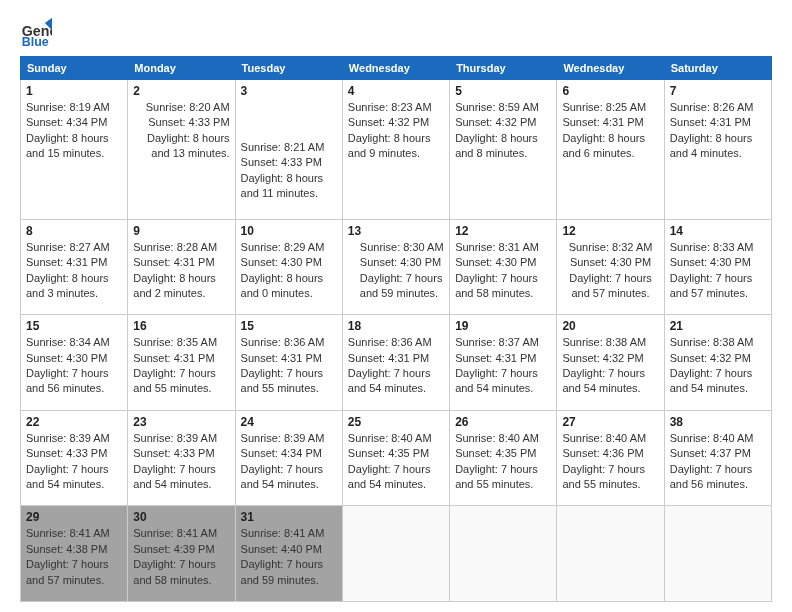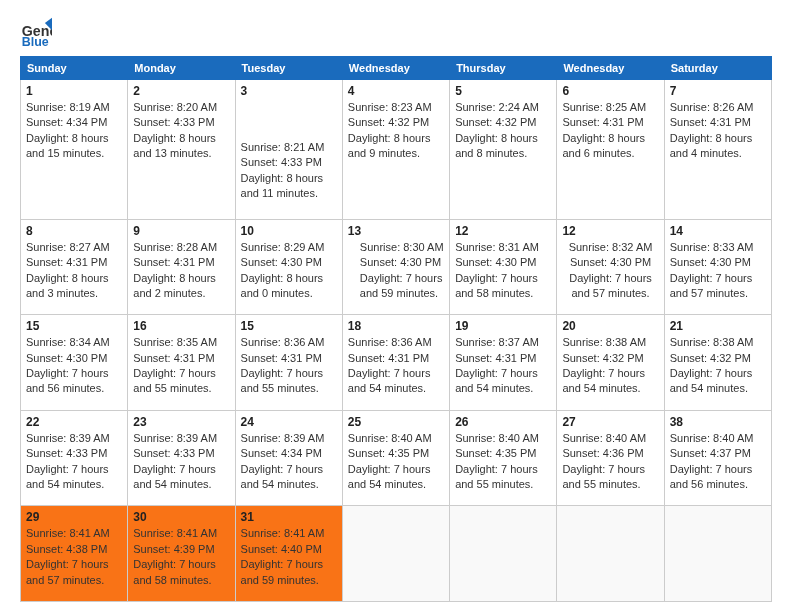--- a/index.html
+++ b/index.html
@@ -62,21 +62,21 @@
       border: 1px solid #1a6bbd;
     }
     .calendar td {
       border: 1px solid #ccc;
       vertical-align: top;
       padding: 4px 5px;
       width: calc(100% / 7);
       background: #fff;
     }
     .calendar tr:last-child td {
-      background: #f97316;
+      background: #a3a3a3;
     }
     .day-num {
       font-size: 12px;
       font-weight: bold;
       color: #222;
       display: block;
       margin-bottom: 2px;
     }
     .day-info {
       color: #333;
@@ -128,42 +128,42 @@
         <tr class="week-row">
           <td>
             <span class="day-num">1</span>
             <div class="day-info" style="white-space: pre-line;">Sunrise: 8:19 AM
 Sunset: 4:34 PM
 Daylight: 8 hours
 and 15 minutes.</div>
           </td>
           <td>
             <span class="day-num">2</span>
-            <div class="day-info" style="white-space: pre-line;">Sunrise: 8:20 AM
+            <div class="day-info" style="white-space: pre-line; text-align: right;">Sunrise: 8:20 AM
 Sunset: 4:33 PM
 Daylight: 8 hours
 and 13 minutes.</div>
           </td>
           <td>
             <span class="day-num">3</span>
             <div class="day-info" style="white-space: pre-line; margin-top: 42px;">Sunrise: 8:21 AM
 Sunset: 4:33 PM
 Daylight: 8 hours
 and 11 minutes.</div>
           </td>
           <td>
             <span class="day-num">4</span>
             <div class="day-info" style="white-space: pre-line;">Sunrise: 8:23 AM
 Sunset: 4:32 PM
 Daylight: 8 hours
 and 9 minutes.</div>
           </td>
           <td>
             <span class="day-num">5</span>
-            <div class="day-info" style="white-space: pre-line;">Sunrise: 2:24 AM
+            <div class="day-info" style="white-space: pre-line;">Sunrise: 8:59 AM
 Sunset: 4:32 PM
 Daylight: 8 hours
 and 8 minutes.</div>
           </td>
           <td>
             <span class="day-num">6</span>
             <div class="day-info" style="white-space: pre-line;">Sunrise: 8:25 AM
 Sunset: 4:31 PM
 Daylight: 8 hours
 and 6 minutes.</div>

